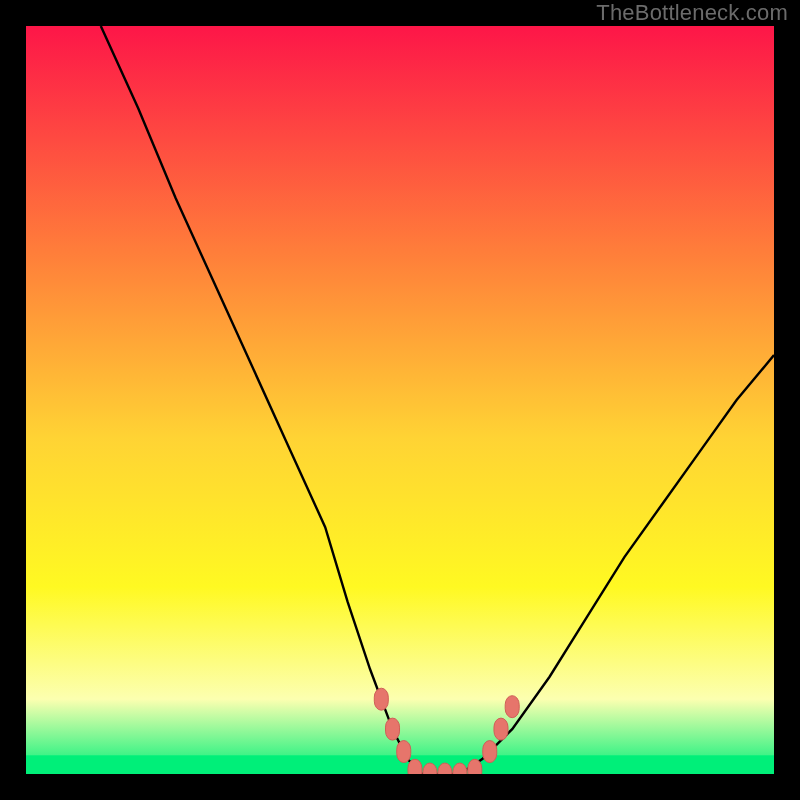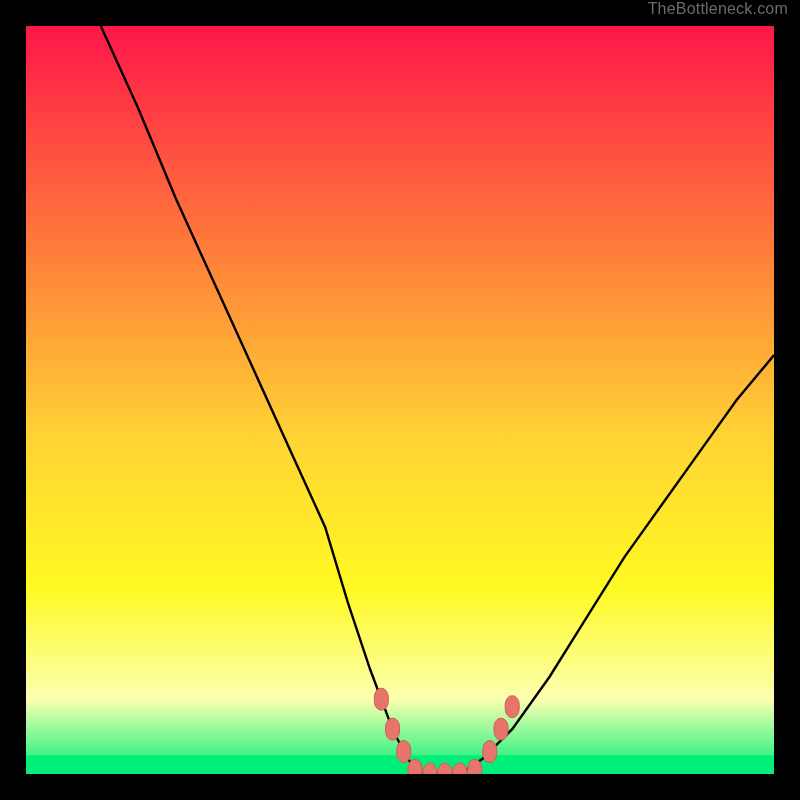--- a/index.html
+++ b/index.html
@@ -22,21 +22,21 @@
     top: 26px;
     width: 748px;
     height: 748px;
     overflow: hidden;
   }
   .watermark {
     position: absolute;
     top: 0px;
     right: 12px;
     color: #6b6b6b;
-    font-size: 16px;
+    font-size: 22px;
     font-weight: 500;
     letter-spacing: 0.2px;
     user-select: none;
   }
   svg {
     display: block;
   }
 </style>
 </head>
 <body>

